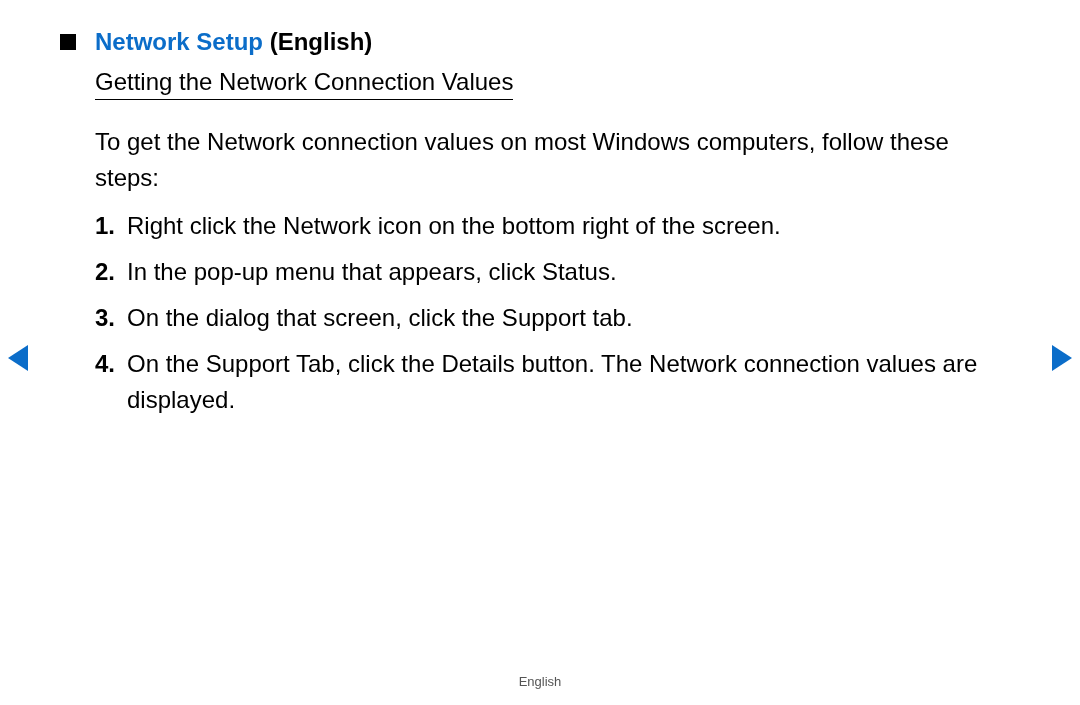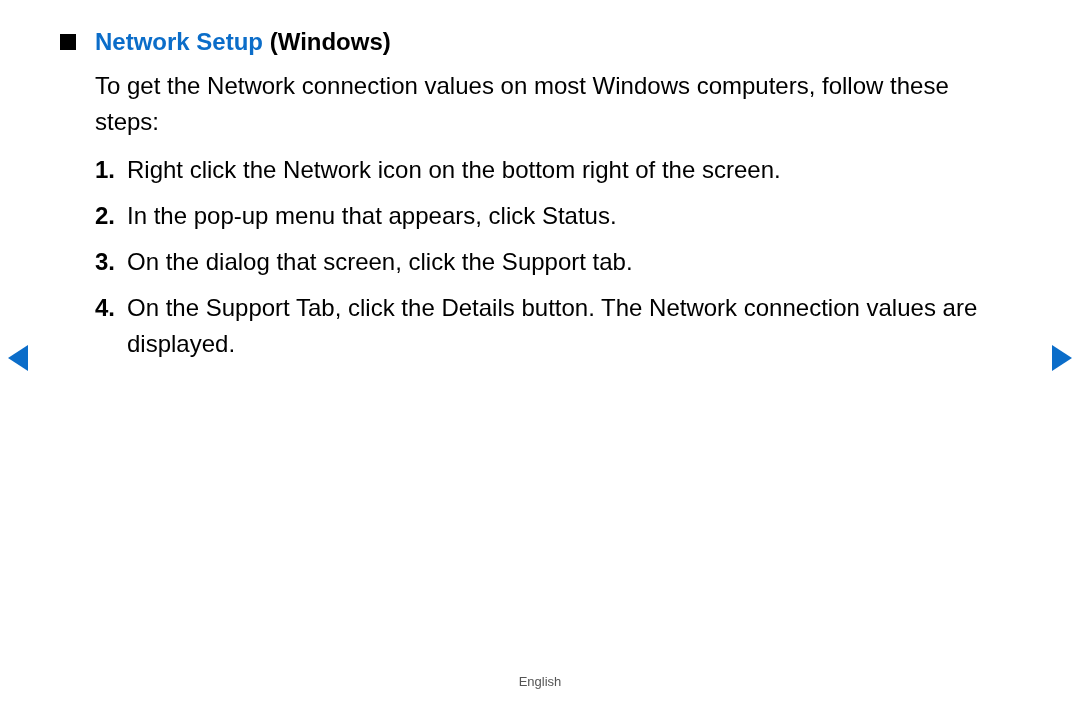--- a/index.html
+++ b/index.html
@@ -114,25 +114,28 @@
       color: #555;
     }
   </style>
 </head>
 <body>
 
 <div class="content">
   <div class="title-row">
     <span class="square-bullet"></span>
     <span class="title">
-      <span class="blue">Network Setup</span><span class="black"> (Windows)</span>
+      <span class="blue">Network Setup</span><span class="black"> (English)</span>
     </span>
   </div>
 
 
+  <div>
+    <span class="subheading">Getting the Network Connection Values</span>
+  </div>
 
   <p class="subintro">To get the Network connection values on most Windows computers, follow these steps:</p>
 
   <ol class="steps">
     <li>Right click the Network icon on the bottom right of the screen.</li>
     <li>In the pop-up menu that appears, click Status.</li>
     <li>On the dialog that screen, click the Support tab.</li>
     <li>On the Support Tab, click the Details button. The Network connection values are displayed.</li>
   </ol>
 </div>

